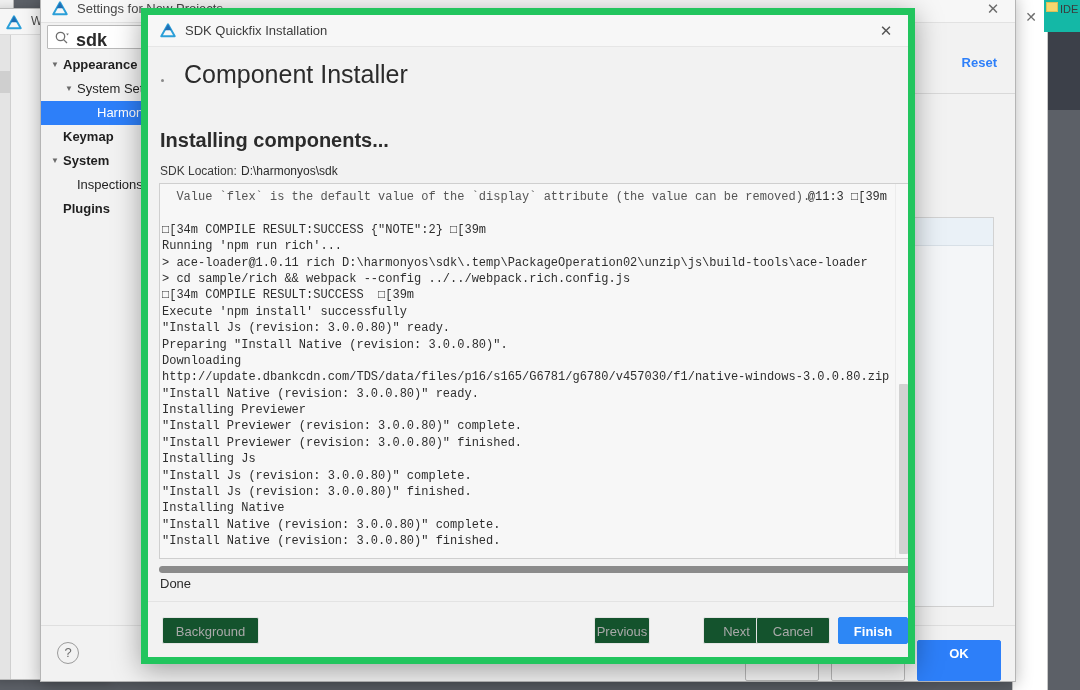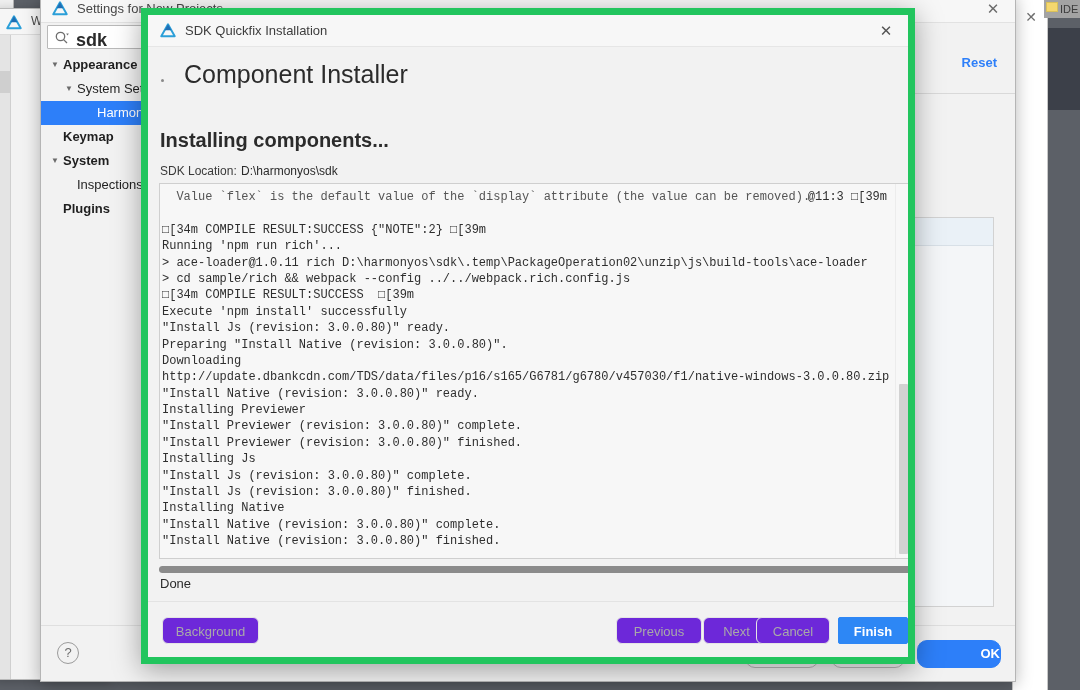--- a/index.html
+++ b/index.html
@@ -23,22 +23,22 @@
   
   .ide-dark-strip {
     position: absolute;
     left: 1046px; top: 28px;
     width: 34px; height: 82px;
     background: #3c4049;
   }
   .ide-tab-label {
     position: absolute;
     left: 1044px; top: 0px;
-    width: 36px; height: 18px;
-    background: #a3a3a3;
+    width: 36px; height: 32px;
+    background: #14b8a6;
     font-size: 11px;
     color: #3b3b3b;
     line-height: 18px;
     padding-left: 16px;
     box-sizing: border-box;
     overflow: hidden;
     white-space: nowrap;
   }
   .ide-tab-swatch {
     position: absolute;
@@ -291,27 +291,27 @@
     border: 1px solid #9b9b9b;
     border-radius: 50%;
     color: #6c6c6c;
     font-size: 13px;
     line-height: 20px;
     text-align: center;
     box-sizing: border-box;
   }
   .btn {
     position: absolute;
-    height: 28px;
+    height: 41px;
     min-width: 72px;
     font-size: 13px;
     line-height: 26px;
-    text-align: right;
-    box-sizing: border-box;
-    border-radius: 10px;
+    text-align: center;
+    box-sizing: border-box;
+    border-radius: 2px;
   }
   .btn-plain {
     background: #f6f6f6;
     border: 1px solid #b8b8b8;
     color: #2b2b2b;
   }
   .btn-primary {
     background: #2d7ff9;
     border: 1px solid #2d7ff9;
     color: #ffffff;
@@ -490,33 +490,32 @@
     position: absolute;
     height: 27px;
     font-size: 13px;
     line-height: 27px;
     text-align: center;
     box-sizing: border-box;
     border-radius: 2px;
     border: 1px solid transparent;
   }
   .qf-btn-disabled {
-    background: #6d28d9;
+    background: #14532d;
     color: #a9a9a9;
     border-color: #e4e4e4;
-    border-radius: 6px;
   }
   .qf-btn-finish {
     background: #2d87f5;
     color: #ffffff;
     font-weight: bold;
     border-color: #2d87f5;
   }
   .b-background { left: 14px;  top: 15px; width: 97px; }
-  .b-previous   { left: 468px; top: 15px; width: 86px; text-align: center; }
+  .b-previous   { left: 446px; top: 15px; width: 56px; text-align: center; }
   .b-next       { left: 533px; top: 15px; width: 67px; margin-left: 22px; }
   .b-cancel     { left: 608px; top: 15px; width: 74px; }
   .b-finish     { left: 690px; top: 15px; width: 70px; }
 </style>
 </head>
 <body>
 
 <div class="screen">
 
   <div class="ide-dark-strip"></div>

